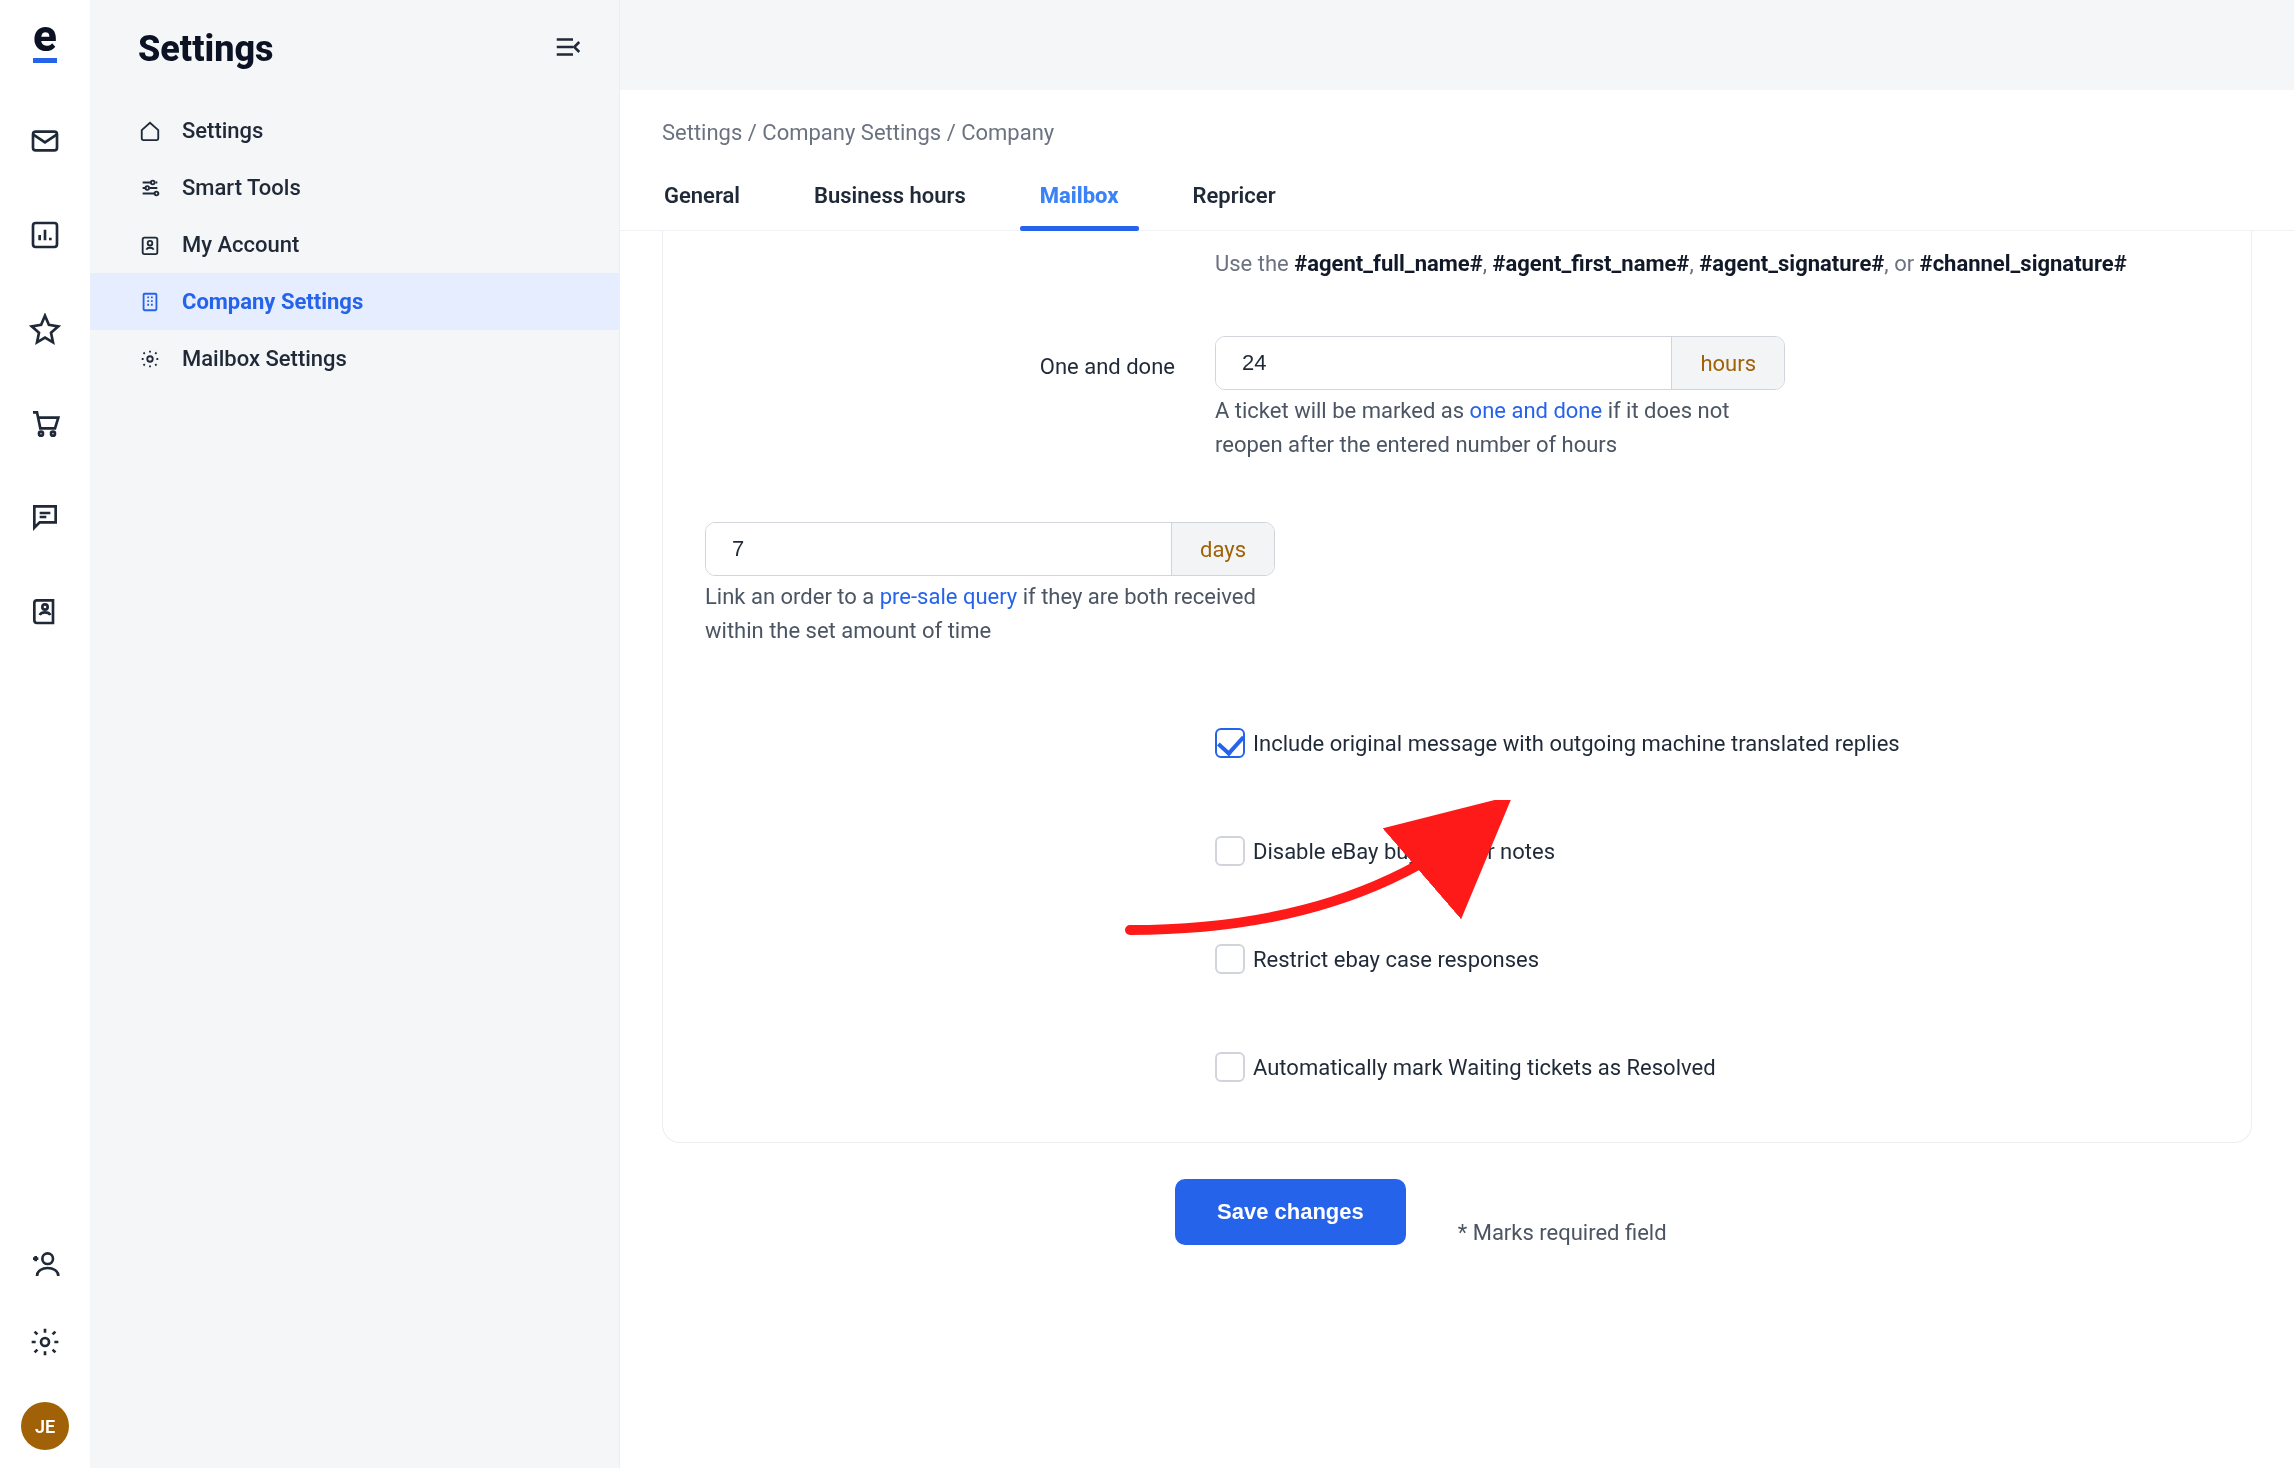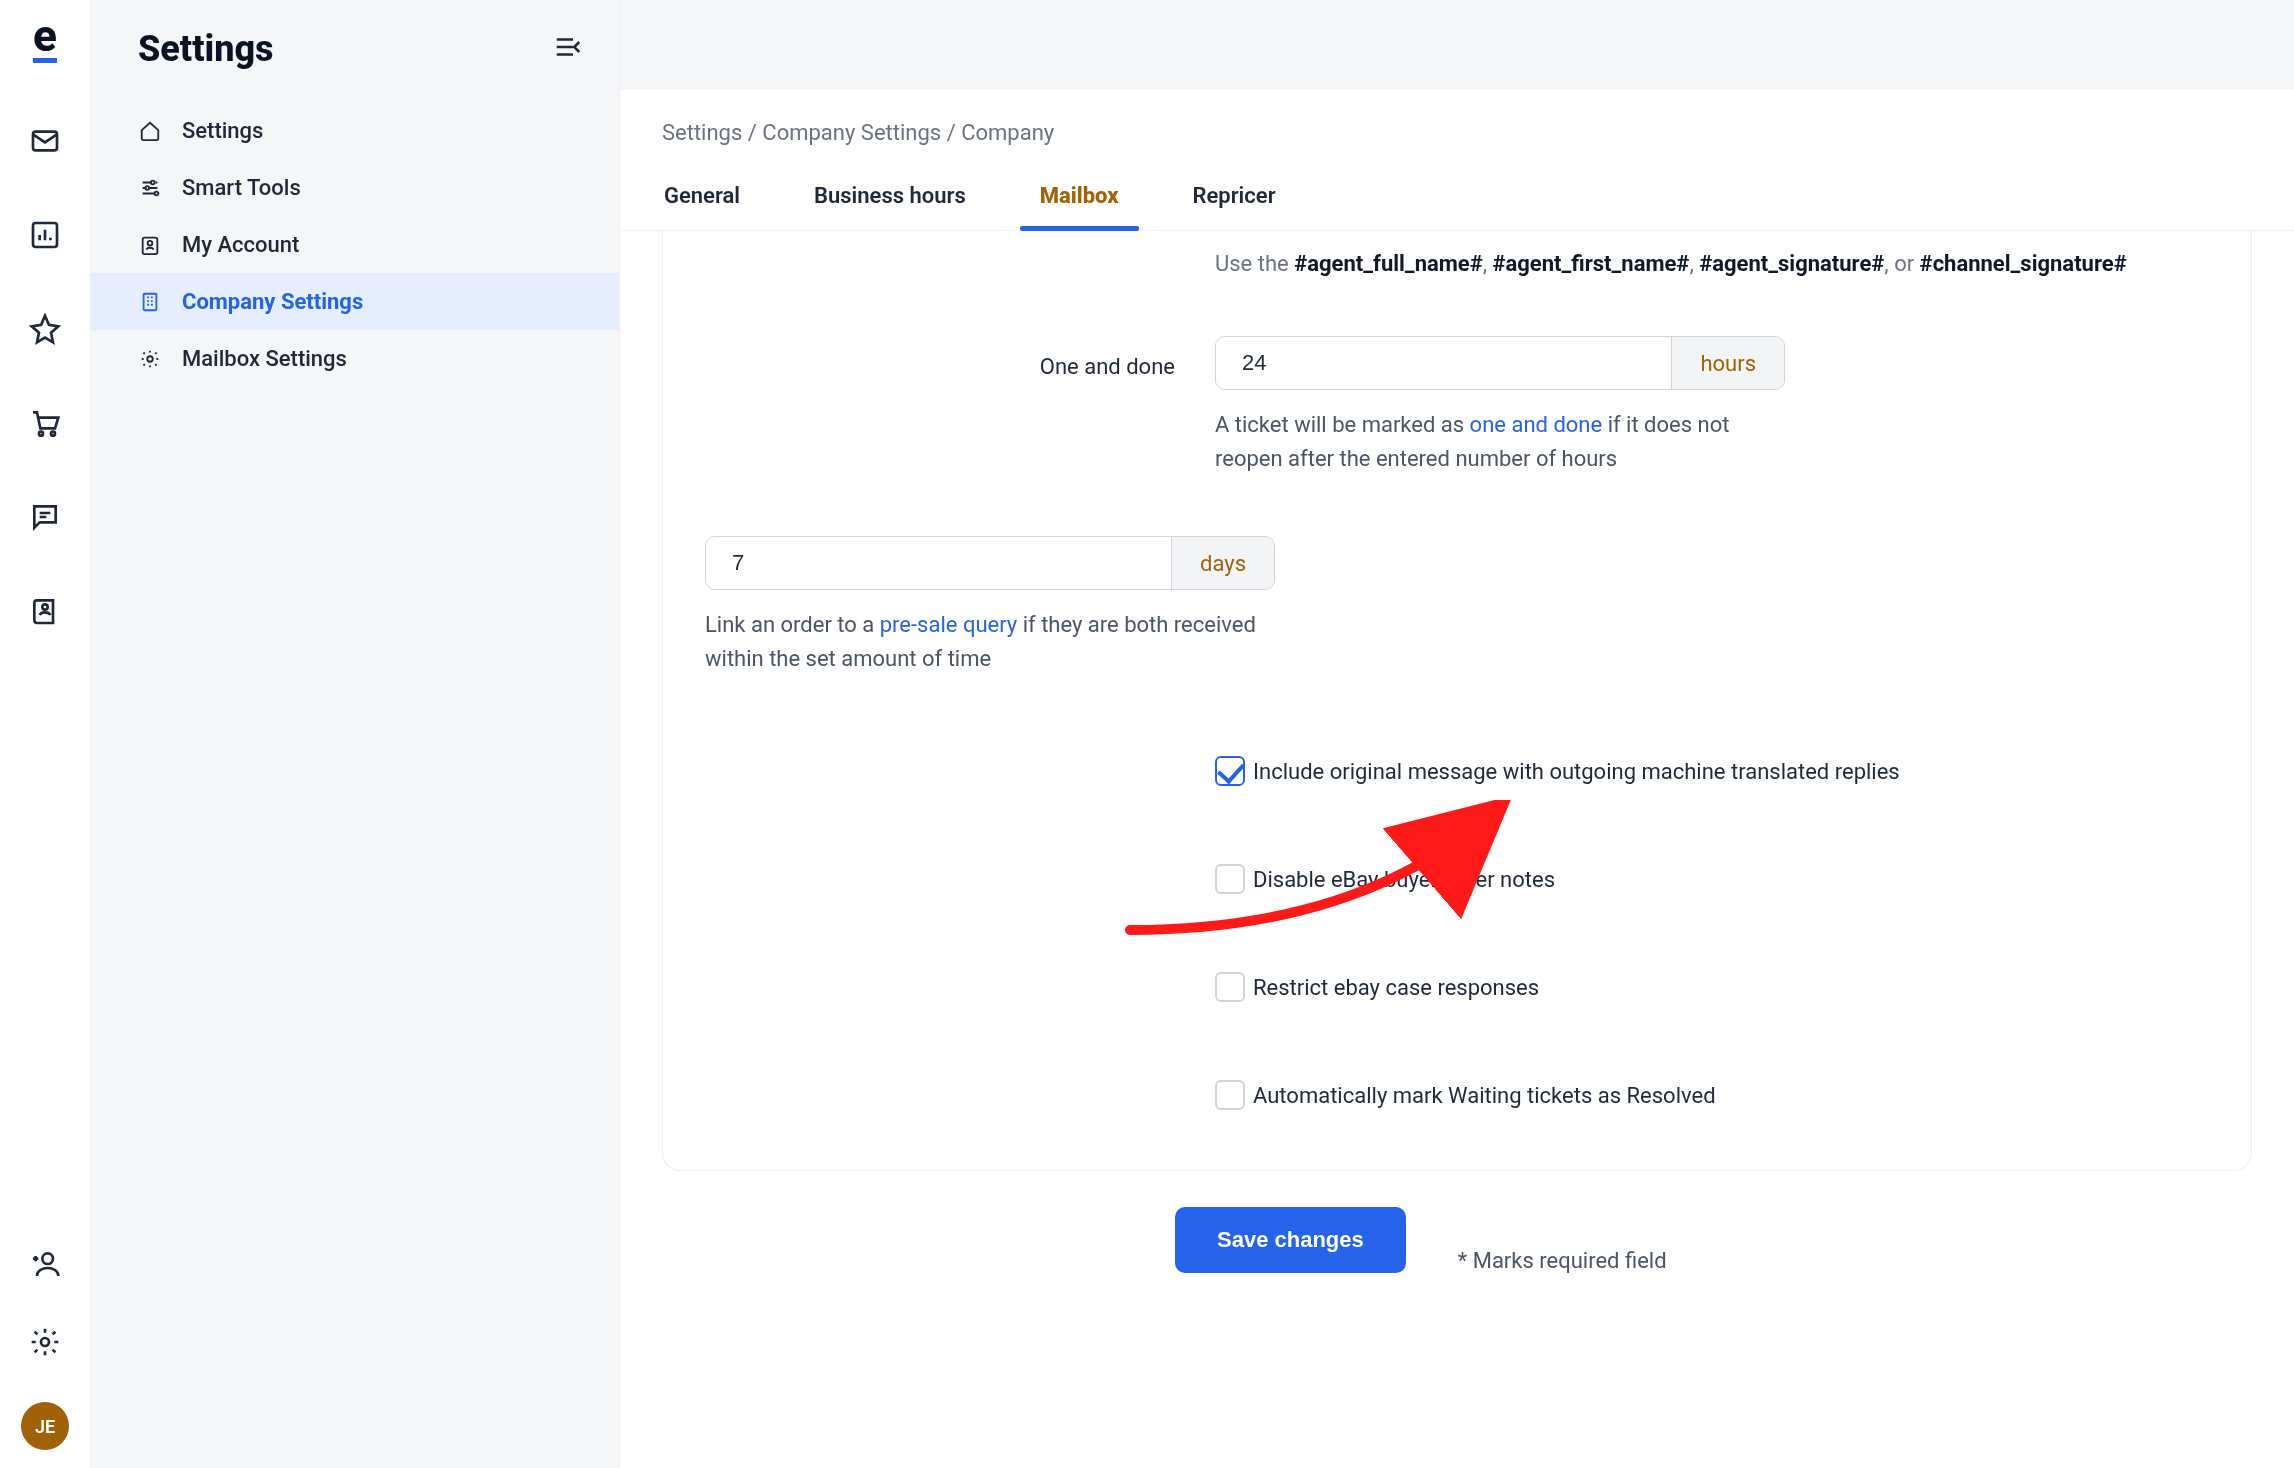--- a/index.html
+++ b/index.html
@@ -129,21 +129,21 @@
   }
   .tab {
     padding: 18px 2px 22px;
     font-size: 22px;
     font-weight: 600;
     color: #1f2937;
     cursor: pointer;
     position: relative;
   }
   .tab.active {
-    color: #a16207;
+    color: #3b82f6;
     font-weight: 800;
   }
   .tab.active::after {
     content: "";
     position: absolute;
     left: -18px; right: -18px; bottom: -1px;
     height: 5px;
     background: #2563eb;
     border-radius: 2px;
   }
@@ -204,21 +204,21 @@
   }
   .input-addon {
     background: #f3f4f6;
     border-left: 1px solid #d1d5db;
     padding: 0 28px;
     display: flex; align-items: center;
     font-size: 22px;
     color: #a16207;
   }
   .helper-text {
-    margin-top: 18px;
+    margin-top: 4px;
     font-size: 22px;
     color: #4b5563;
     line-height: 1.55;
   }
   .helper-text a {
     color: #2563eb;
     text-decoration: none;
   }
 
   .check-row {

